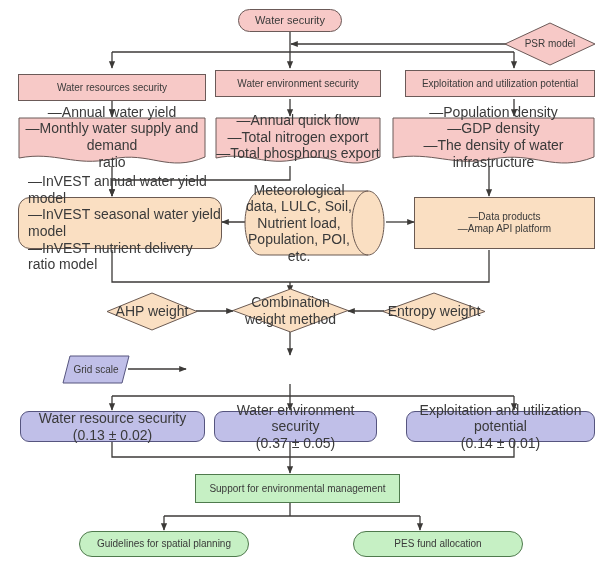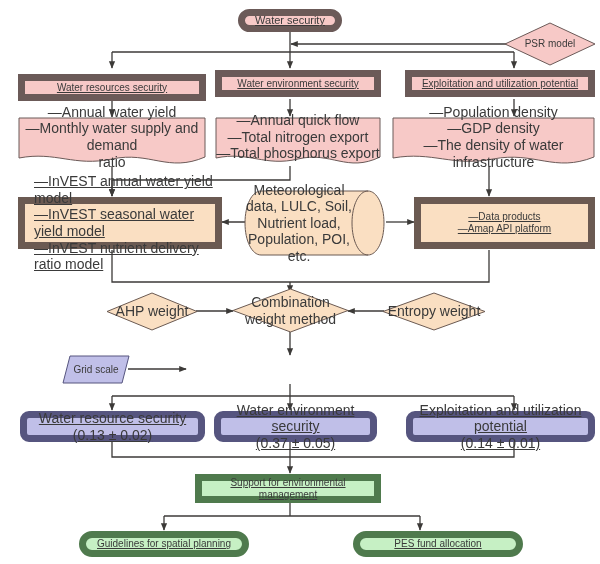--- a/index.html
+++ b/index.html
@@ -2,21 +2,21 @@
 <html><head>
 <meta charset="utf-8">
 <style>
   html,body{margin:0;padding:0;background:#ffffff;}
   body{width:600px;height:564px;position:relative;overflow:hidden;
        font-family:"Liberation Sans","DejaVu Sans",sans-serif;color:#3a3a3a;}
   #stage{position:absolute;left:0;top:0;width:600px;height:564px;}
   #edges{position:absolute;left:0;top:0;width:600px;height:564px;}
   .node{position:absolute;box-sizing:border-box;display:flex;align-items:center;
         justify-content:center;text-align:center;line-height:1.18;
-        border:7px solid #a21caf;z-index:3;text-decoration:underline;}
+        border:1px solid #a21caf;z-index:3;}
   .node span{display:block;width:100%;white-space:pre-line;}
   .pink{background:#f7c9c7;border-color:#6b5a58;}
   .orange{background:#fadfc2;border-color:#6b5a52;}
   .purple{background:#c0bfe8;border-color:#56557f;}
   .green{background:#c6f0c4;border-color:#4f7a4d;}
   .rounded{border-radius:9px;}
   .stadium{border-radius:999px;}
   .plain{border-radius:0;}
   .f11{font-size:11px;}
   .f10{font-size:10px;}
@@ -143,21 +143,21 @@
     <svg width="203" height="50" viewBox="0 0 203 50" preserveAspectRatio="none">
       <path d="M1,1 H202 V40 C162,56 143,34 101,42 C60,50 41,34 1,41 Z" fill="#f7c9c7" stroke="#6b5a58" stroke-width="1"></path>
     </svg>
     <div class="shapelabel f9" style="height:40px;">
       <span>—Population density
 —GDP density
 —The density of water infrastructure</span>
     </div>
   </div>
 
-  <div class="node orange plain f9 lefttext" style="left:18px;top:197px;width:204px;height:52px;">
+  <div class="node orange plain f9 lefttext" style="left:18px;top:197px;width:204px;height:52px;border-radius:12px;">
     <span>—InVEST annual water yield model
 —InVEST seasonal water yield model
 —InVEST nutrient delivery ratio model</span>
   </div>
 
   <div class="shapewrap" style="left:243px;top:190px;width:143px;height:66px;">
     <svg width="143" height="66" viewBox="0 0 143 66">
       <path d="M18,1 H125 C134,1 141,15 141,33 C141,51 134,65 125,65 H18 C9,65 2,51 2,33 C2,15 9,1 18,1 Z" fill="#fadfc2" stroke="#6b5a52" stroke-width="1"></path>
       <path d="M125,1 C116,1 109,15 109,33 C109,51 116,65 125,65" fill="none" stroke="#6b5a52" stroke-width="1"></path>
     </svg>
@@ -218,21 +218,21 @@
   </div>
   <div class="node purple rounded f9" style="left:214px;top:411px;width:163px;height:31px;">
     <span>Water environment security
 (0.37 ± 0.05)</span>
   </div>
   <div class="node purple rounded f9" style="left:406px;top:411px;width:189px;height:31px;">
     <span>Exploitation and utilization potential
 (0.14 ± 0.01)</span>
   </div>
 
-  <div class="node green plain f10" style="left:195px;top:474px;width:186px;height:29px;">
+  <div class="node green plain f10" style="left:195px;top:474px;width:205px;height:29px;">
     <span>Support for environmental management</span>
   </div>
 
   <div class="node green stadium f10" style="left:79px;top:531px;width:170px;height:26px;">
     <span>Guidelines for spatial planning</span>
   </div>
   <div class="node green stadium f10" style="left:353px;top:531px;width:170px;height:26px;">
     <span>PES fund allocation</span>
   </div>
 

